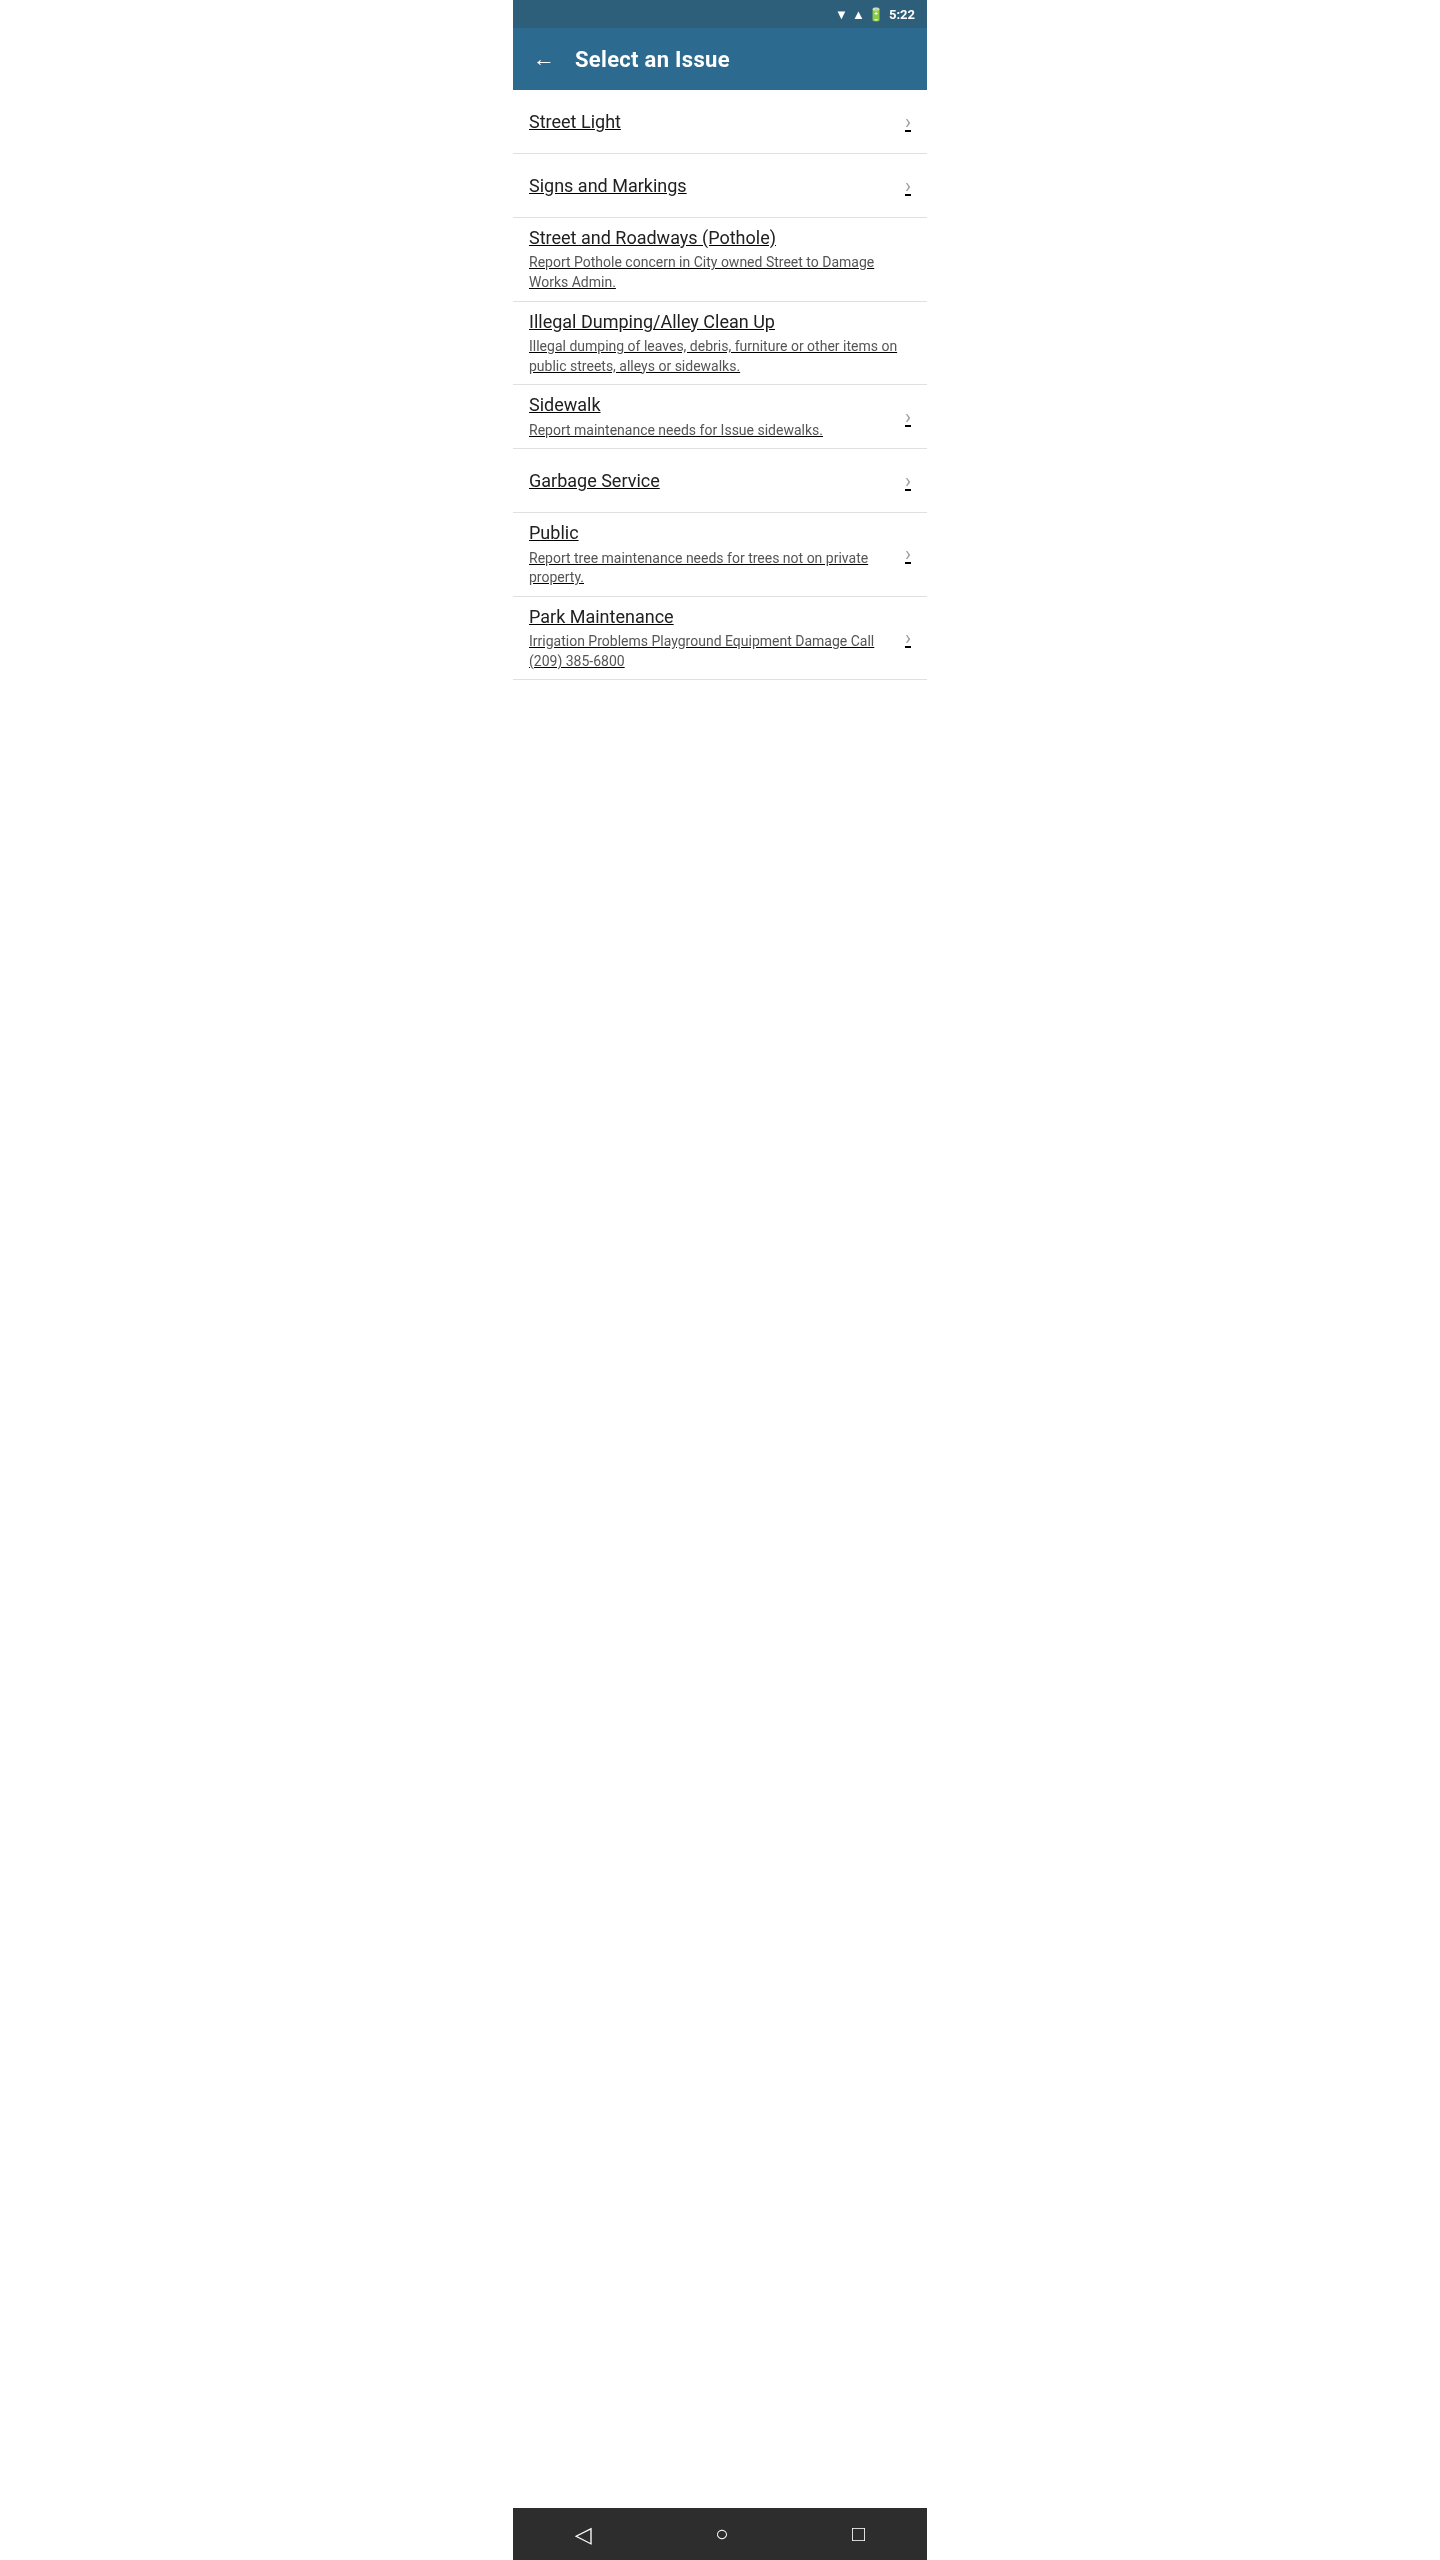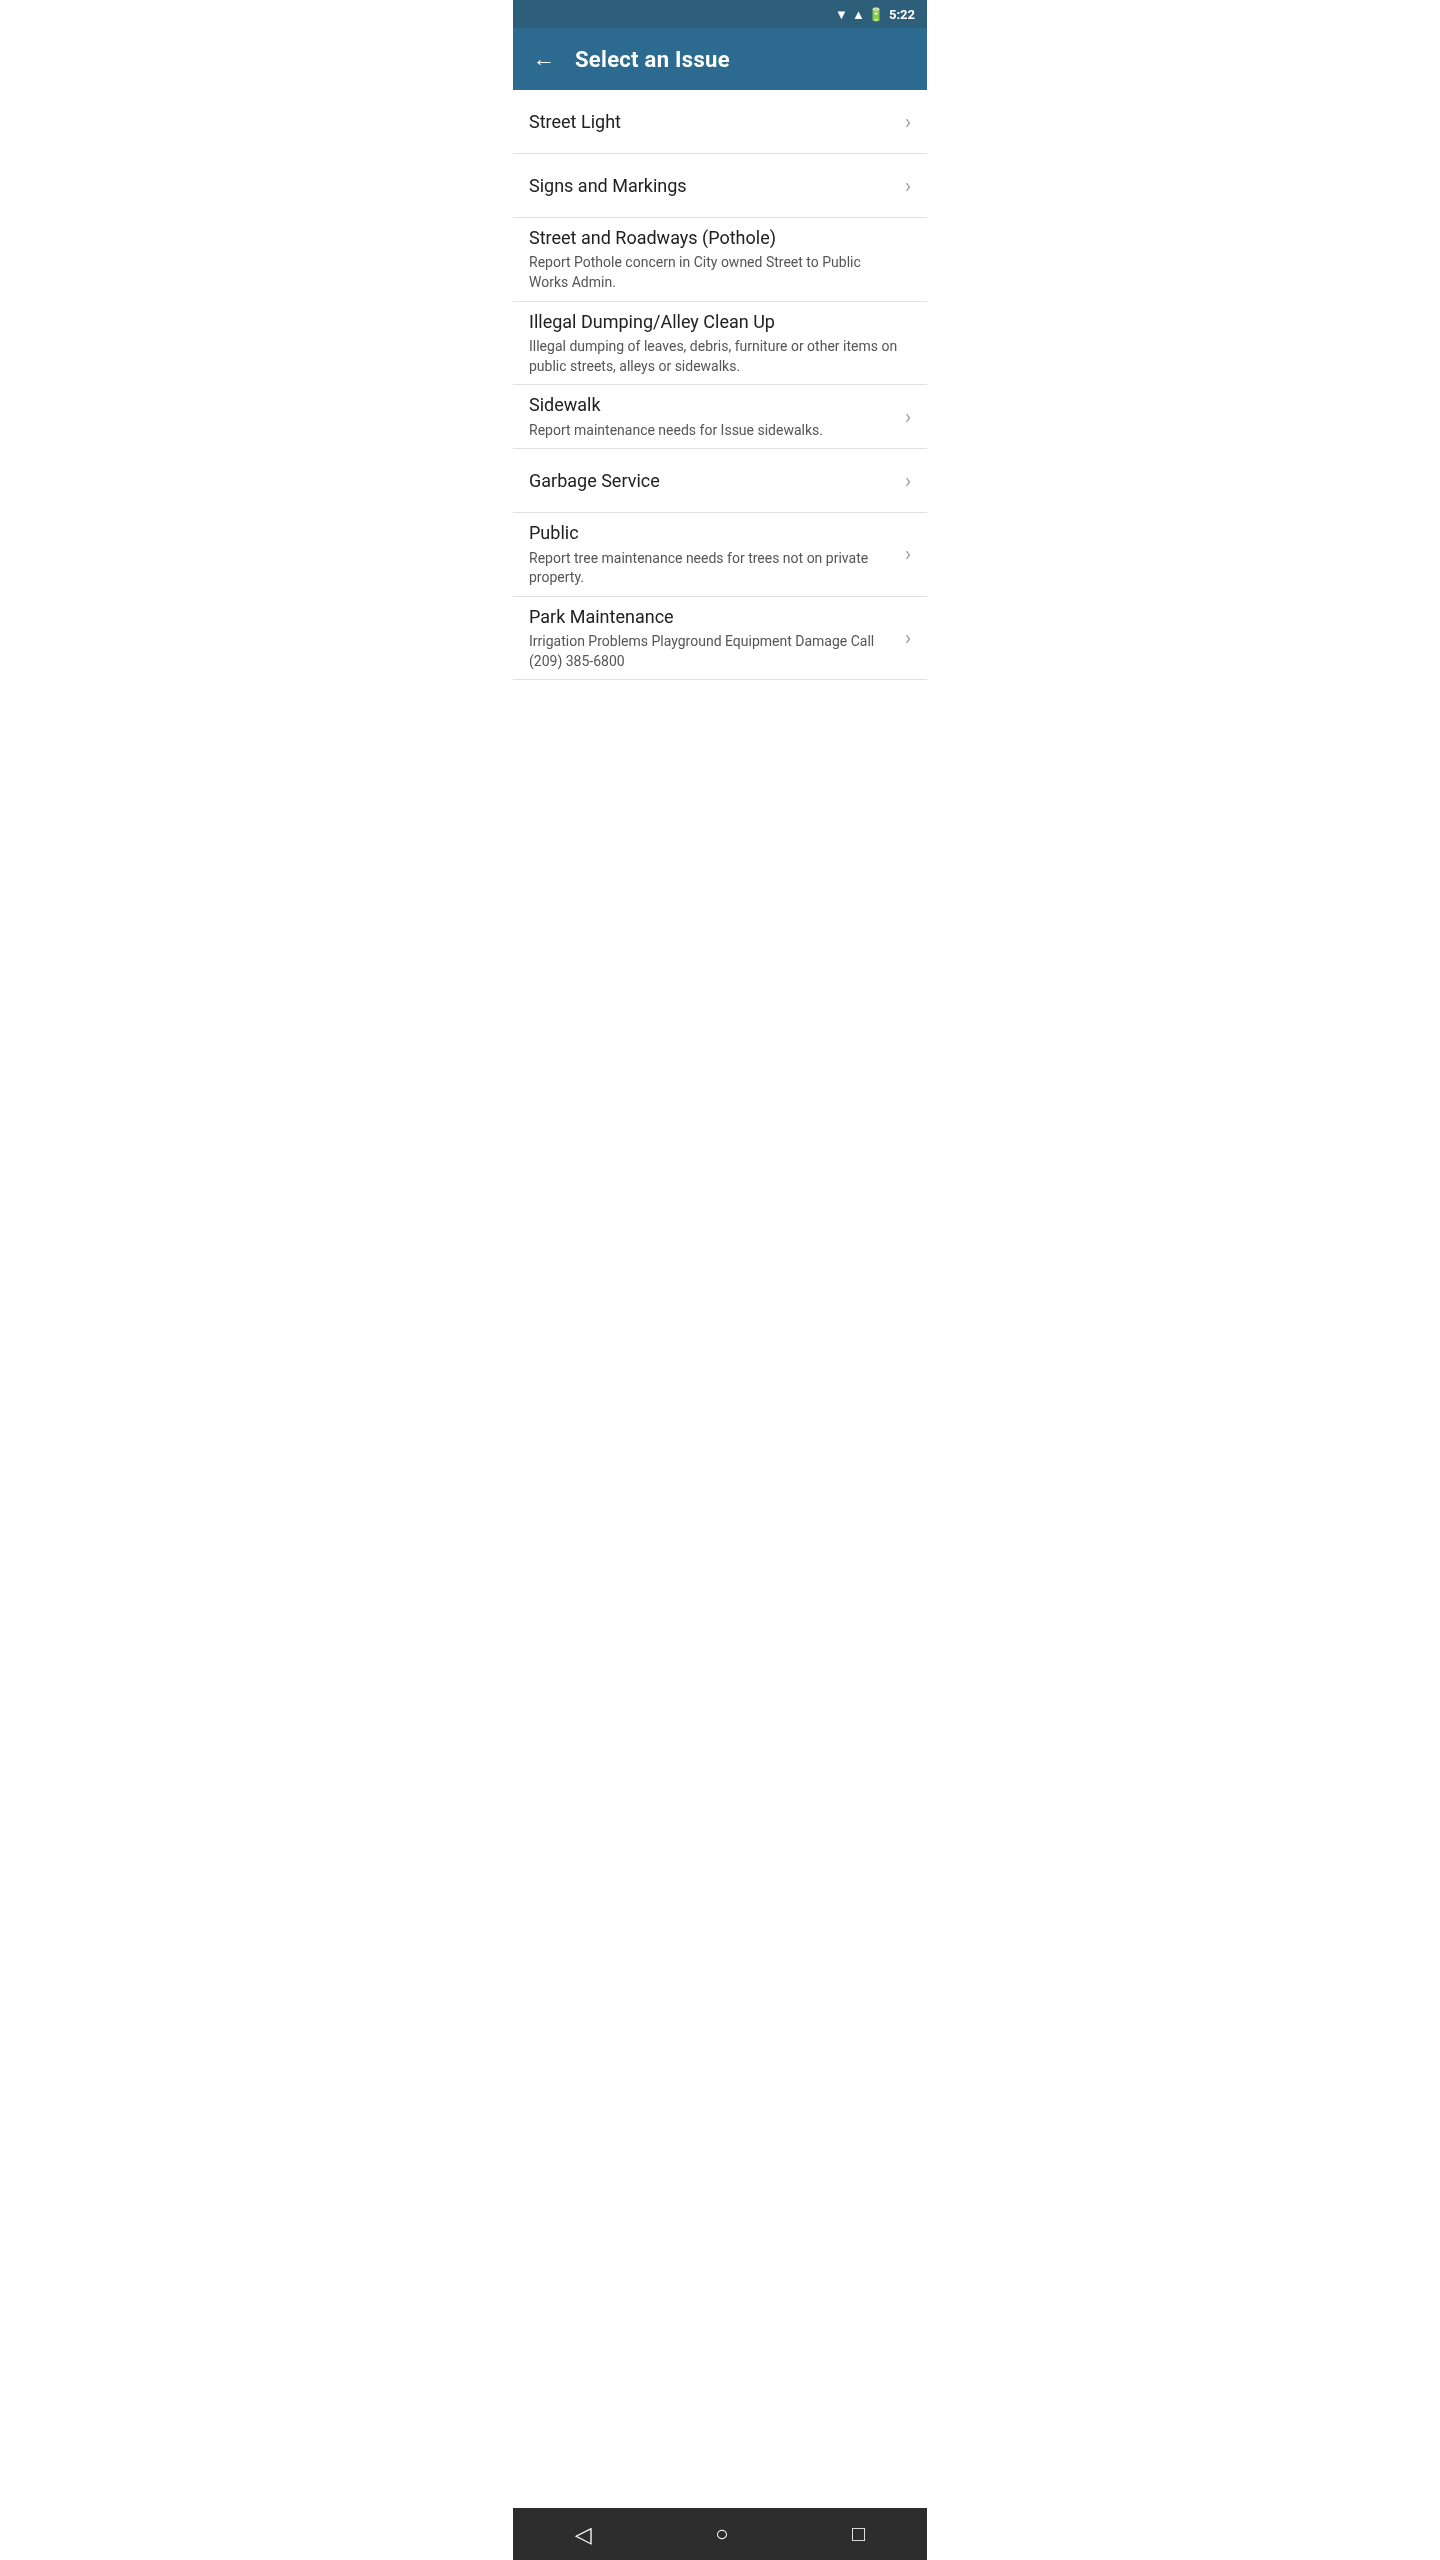--- a/index.html
+++ b/index.html
@@ -66,20 +66,21 @@
     }
 
     .list-item {
       display: flex;
       align-items: center;
       justify-content: space-between;
       padding: 8px 16px;
       border-bottom: 1px solid #e0e0e0;
       cursor: pointer;
       min-height: 64px;
+      text-decoration: underline;
     }
 
     .list-item-content {
       flex: 1;
       padding-right: 8px;
     }
 
     .list-item-title {
       font-size: 18px;
       color: #212121;
@@ -144,21 +145,21 @@
     </div>
     <div class="list-item">
       <div class="list-item-content">
         <div class="list-item-title">Signs and Markings</div>
       </div>
       <span class="chevron">›</span>
     </div>
     <div class="list-item">
       <div class="list-item-content">
         <div class="list-item-title">Street and Roadways (Pothole)</div>
-        <div class="list-item-subtitle">Report Pothole concern in City owned Street to Public Works Admin.</div>
+        <div class="list-item-subtitle">Report Pothole concern in City owned Street to Damage Works Admin.</div>
       </div>
     </div>
     <div class="list-item">
       <div class="list-item-content">
         <div class="list-item-title">Illegal Dumping/Alley Clean Up</div>
         <div class="list-item-subtitle">Illegal dumping of leaves, debris, furniture or other items on public streets, alleys or sidewalks.</div>
       </div>
     </div>
     <div class="list-item">
       <div class="list-item-content">

